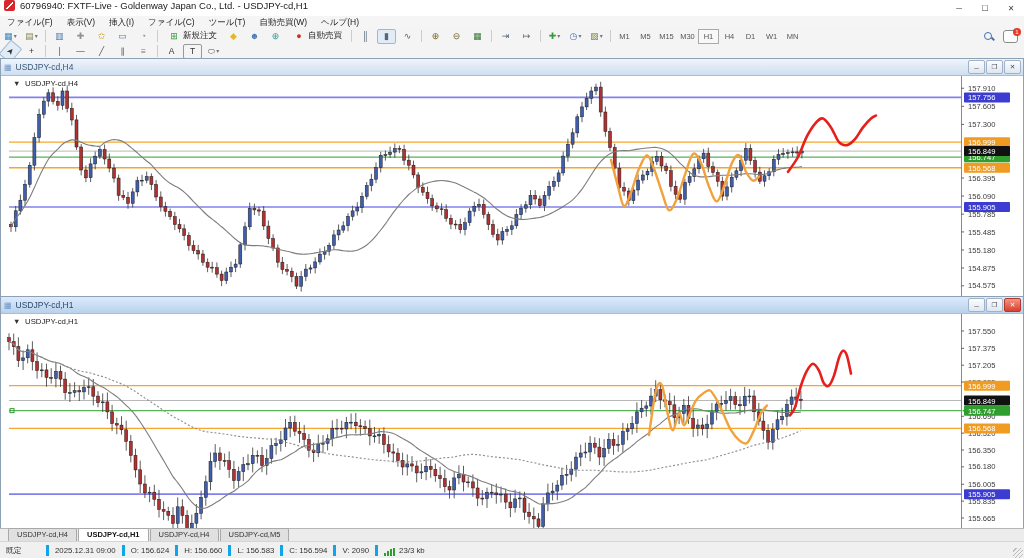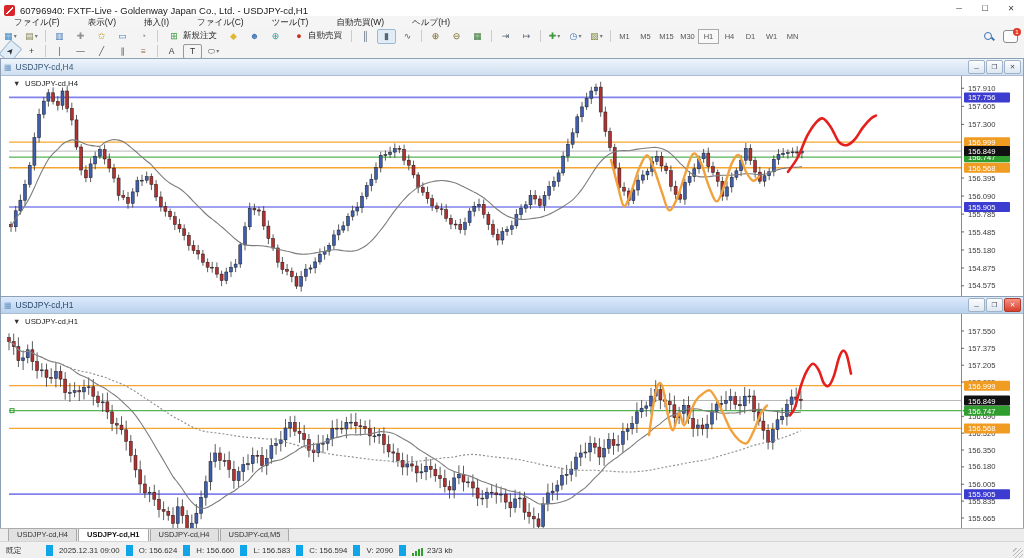--- a/index.html
+++ b/index.html
@@ -1,30 +1,30 @@
 <!DOCTYPE html>
 <html><head>
 <meta charset="utf-8">
 <style>
   html,body{margin:0;padding:0}
   body{width:1024px;height:558px;position:relative;overflow:hidden;
        font-family:"Liberation Sans",sans-serif;background:#f0f0f0;
        -webkit-font-smoothing:antialiased}
   
   .titlebar{position:absolute;left:0;top:0;width:1024px;height:16px;background:#ffffff;
-            border-bottom:1px solid #e3e3e3;display:flex;align-items:flex-end;font-size:9.5px;color:#1a1a1a}
+            border-bottom:1px solid #e3e3e3;display:flex;align-items:flex-start;font-size:9.5px;color:#1a1a1a}
   .app-icon{width:11px;height:11px;margin:0 5px 0 4px;background:#d8262a;border-radius:2px;position:relative;flex:0 0 auto}
   .app-icon::after{content:"";position:absolute;left:2px;top:2px;width:7px;height:7px;
                    background:linear-gradient(135deg,transparent 44%,#fff 44%,#fff 58%,transparent 58%)}
   .win-controls{margin-left:auto;display:flex;height:16px}
   .win-btn{width:26px;height:16px;display:flex;align-items:center;justify-content:center;font-size:8px;color:#444}
   
   .menubar{position:absolute;left:0;top:16px;width:1024px;height:12px;background:#f5f5f5;display:flex;
            align-items:center;font-size:8.5px;color:#222;border-bottom:1px solid #e8e8e8}
-  .menu-item{padding:0 14px;height:12px;line-height:12px}
+  .menu-item{padding:0 7px;height:12px;line-height:12px}
   
   .toolbar1{position:absolute;left:0;top:28px;width:1024px;height:16px;background:#f4f4f4;
             border-bottom:1px solid #e0e0e0;display:flex;align-items:center}
   .toolbar2{position:absolute;left:0;top:44px;width:1024px;height:14px;background:#f4f4f4;
             border-bottom:1px solid #cfcfcf;display:flex;align-items:center}
   .tbi{height:13px;min-width:15px;padding:0 1px;margin:0 1px;display:inline-flex;align-items:center;justify-content:center;
        font-size:9px;border:1px solid transparent;border-radius:2px;line-height:1}
   .tbi.pressed{background:#e2ecf6;border-color:#9db8d2}
   .tb-sep{width:1px;height:12px;background:#cccccc;margin:0 3px}
   .tbtn{display:inline-flex;align-items:center;height:13px;padding:0 4px;margin:0 1px;font-size:8.5px;color:#222;
@@ -55,21 +55,21 @@
   .csvg{display:block;background:#ffffff}
   
   .tabbar{position:absolute;left:0;top:528px;width:1024px;height:13px;background:#ececec;border-top:1px solid #b5b5b5;
           display:flex;align-items:flex-end;padding-left:8px;box-sizing:border-box}
   .tab{height:12px;line-height:12px;padding:0 8px;font-size:7.5px;color:#333;background:#e0e0e0;
        border:1px solid #a8a8a8;border-bottom:none;margin-right:1px;border-radius:2px 2px 0 0}
   .tab.active{background:#ffffff;font-weight:bold;color:#111}
   
   .statusbar{position:absolute;left:0;top:541px;width:1024px;height:17px;background:#f0f0f0;border-top:1px solid #d5d5d5;
              display:flex;align-items:center;font-size:7.8px;color:#333}
-  .st-seg{padding:0 6px;height:11px;line-height:11px;border-right:7px solid #0ea5e9;white-space:nowrap}
+  .st-seg{padding:0 6px;height:11px;line-height:11px;border-right:3px solid #0ea5e9;white-space:nowrap}
   .st-help{width:572px;border-right:1px solid #d0d0d0}
   .sig{display:inline-flex;align-items:flex-end;height:8px;margin-right:3px}
   .sig i{display:block;width:2px;margin-right:1px;background:#2f9e2f}
   .grip{position:absolute;right:1px;bottom:1px;width:10px;height:10px;
         background:repeating-linear-gradient(135deg,transparent 0 2px,#bbb 2px 3px)}
 </style>
 </head>
 <body>
 
 <div class="titlebar">

